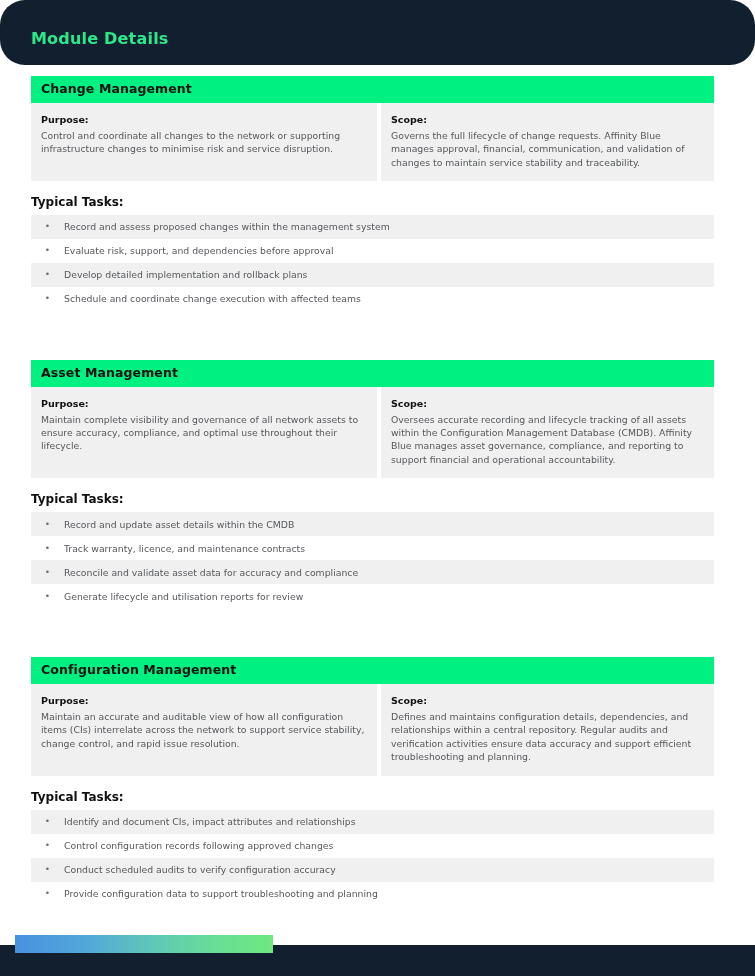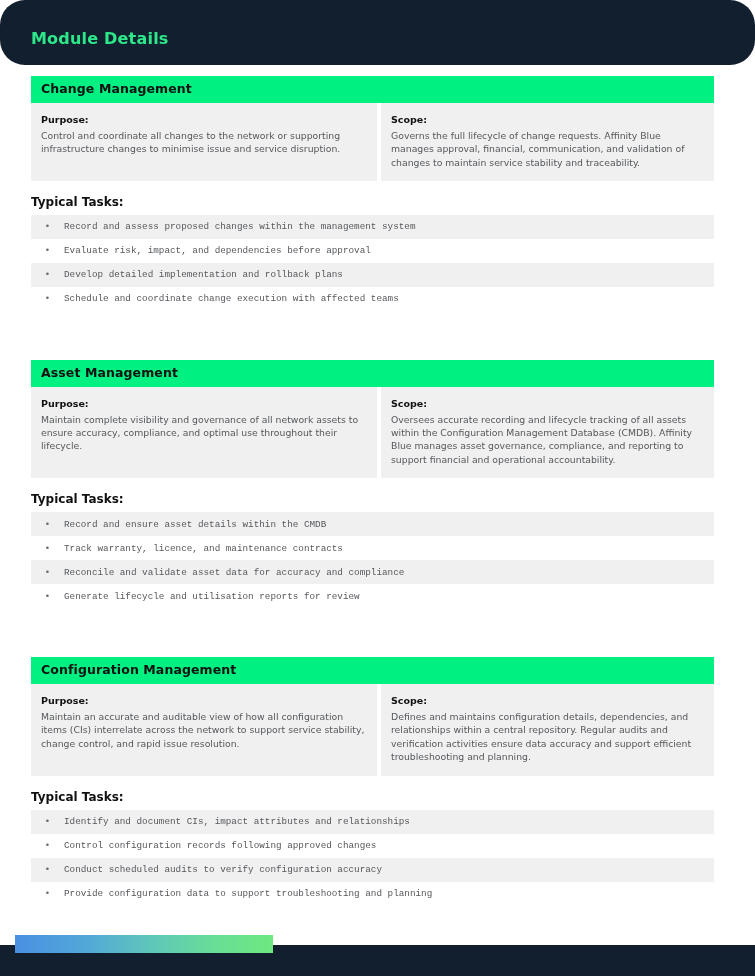--- a/index.html
+++ b/index.html
@@ -113,21 +113,20 @@
     width: 33px;
     text-align: center;
     flex: 0 0 33px;
     color: #6b6e72;
     font-size: 9px;
     line-height: 1;
   }
   .task-text {
     flex: 1 1 auto;
     line-height: 1.2;
-    font-family: Liberation Mono, monospace;
   }
 
   .section-gap {
     height: 38px;
   }
 
   
   .footer-band {
     position: absolute;
     left: 0;
@@ -152,36 +151,36 @@
   <div class="top-header-title">Module Details</div>
 </div>
 
 <div class="content">
 
   <div class="module-section">
     <div class="module-header">Change Management</div>
     <div class="module-body">
       <div class="module-col left">
         <div class="col-label">Purpose:</div>
-        <div class="col-text">Control and coordinate all changes to the network or supporting infrastructure changes to minimise issue and service disruption.</div>
+        <div class="col-text">Control and coordinate all changes to the network or supporting infrastructure changes to minimise risk and service disruption.</div>
       </div>
       <div class="module-col right">
         <div class="col-label">Scope:</div>
         <div class="col-text">Governs the full lifecycle of change requests. Affinity Blue manages approval, financial, communication, and validation of changes to maintain service stability and traceability.</div>
       </div>
     </div>
     <div class="tasks-label">Typical Tasks:</div>
     <div class="task-list">
       <div class="task-row alt">
         <span class="task-bullet">•</span>
         <span class="task-text">Record and assess proposed changes within the management system</span>
       </div>
       <div class="task-row">
         <span class="task-bullet">•</span>
-        <span class="task-text">Evaluate risk, impact, and dependencies before approval</span>
+        <span class="task-text">Evaluate risk, support, and dependencies before approval</span>
       </div>
       <div class="task-row alt">
         <span class="task-bullet">•</span>
         <span class="task-text">Develop detailed implementation and rollback plans</span>
       </div>
       <div class="task-row">
         <span class="task-bullet">•</span>
         <span class="task-text">Schedule and coordinate change execution with affected teams</span>
       </div>
     </div>
@@ -198,21 +197,21 @@
       </div>
       <div class="module-col right">
         <div class="col-label">Scope:</div>
         <div class="col-text">Oversees accurate recording and lifecycle tracking of all assets within the Configuration Management Database (CMDB). Affinity Blue manages asset governance, compliance, and reporting to support financial and operational accountability.</div>
       </div>
     </div>
     <div class="tasks-label">Typical Tasks:</div>
     <div class="task-list">
       <div class="task-row alt">
         <span class="task-bullet">•</span>
-        <span class="task-text">Record and ensure asset details within the CMDB</span>
+        <span class="task-text">Record and update asset details within the CMDB</span>
       </div>
       <div class="task-row">
         <span class="task-bullet">•</span>
         <span class="task-text">Track warranty, licence, and maintenance contracts</span>
       </div>
       <div class="task-row alt">
         <span class="task-bullet">•</span>
         <span class="task-text">Reconcile and validate asset data for accuracy and compliance</span>
       </div>
       <div class="task-row">

